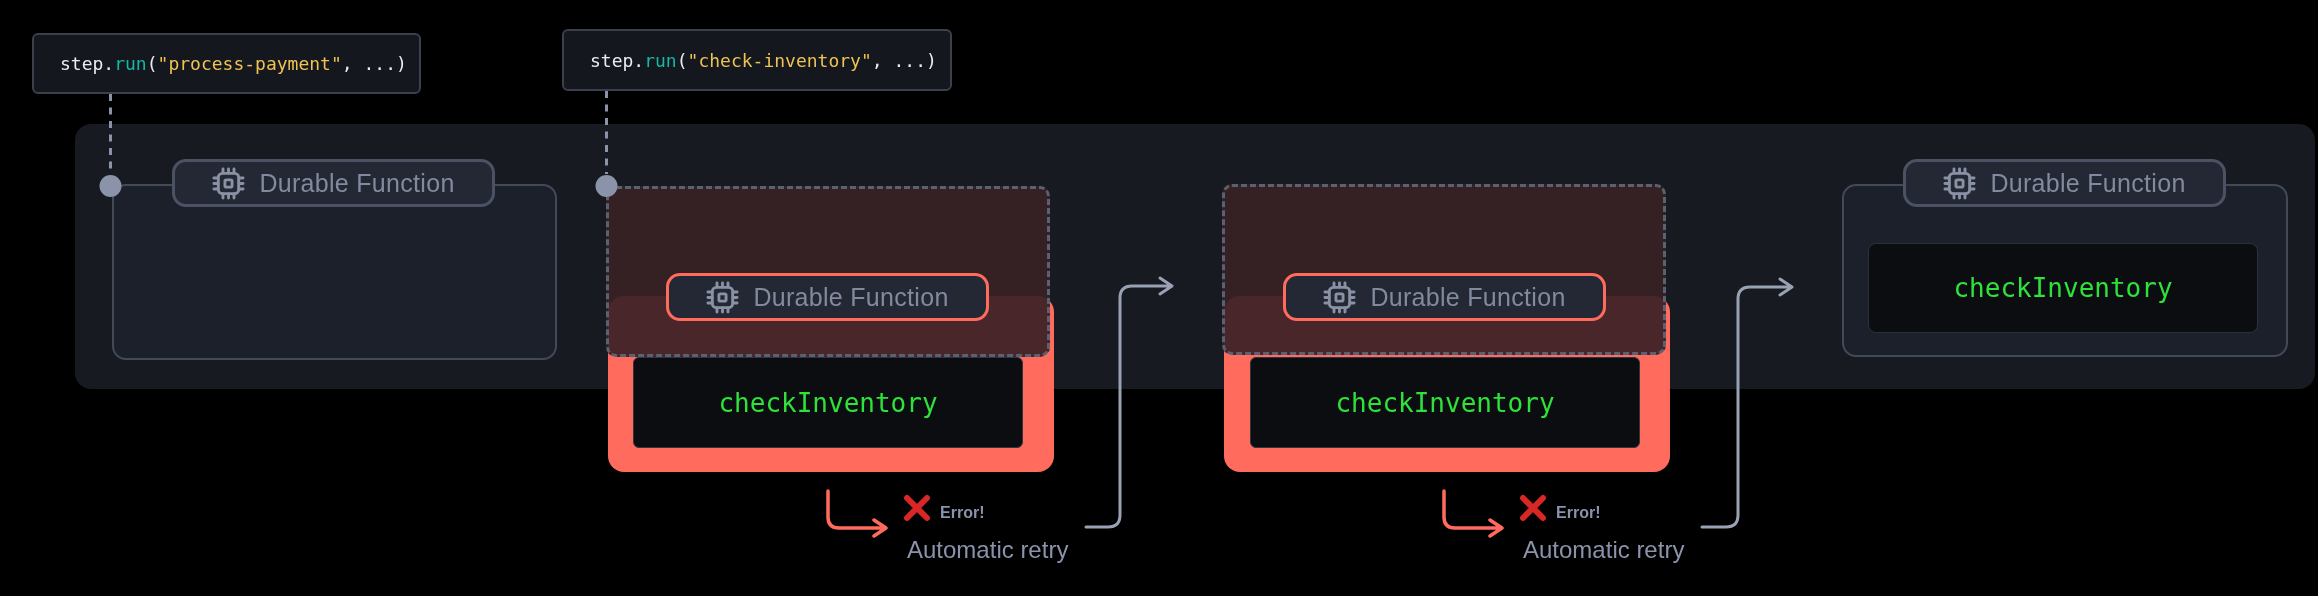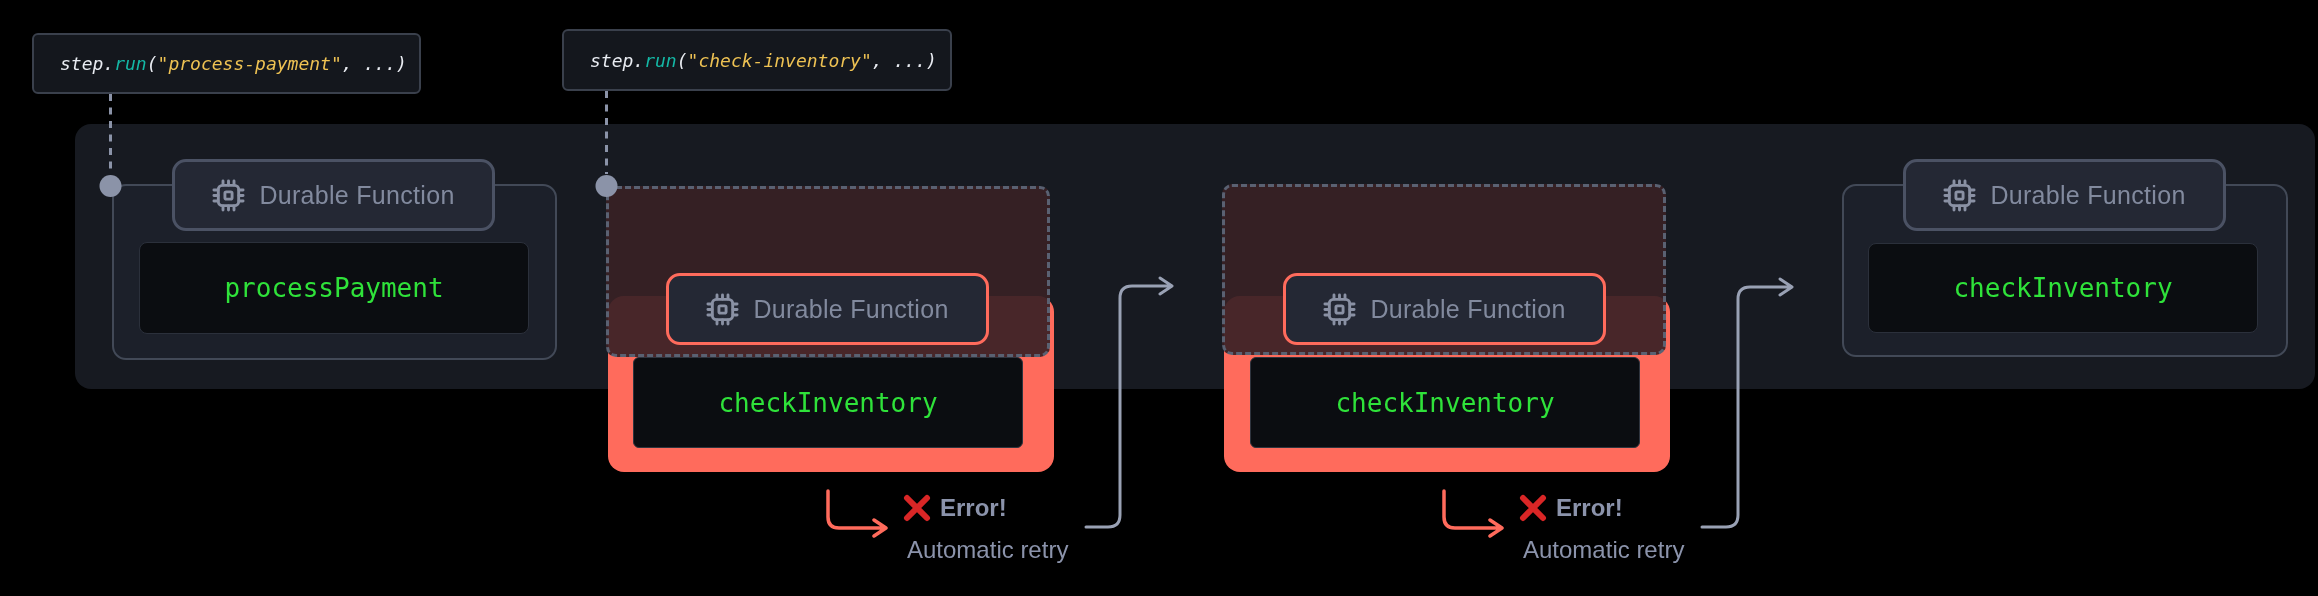--- a/index.html
+++ b/index.html
@@ -6,21 +6,21 @@
   #canvas{position:relative;width:2318px;height:596px;background:#000;overflow:hidden;
           font-family:"Liberation Sans",sans-serif;}
   *{box-sizing:border-box;}
 
   
   .codebox{position:absolute;background:#14171d;border:2px solid #3a404c;border-radius:6px;
            display:flex;align-items:center;padding-left:26px;
            font-family:"DejaVu Sans Mono",monospace;font-size:18px;}
   #codebox1{left:32px;top:33px;width:389px;height:61px;}
   #codebox2{left:562px;top:29px;width:390px;height:62px;}
-  .tok{white-space:pre;font-style:italic;}
+  .tok{white-space:pre;}
   .tok.plain{color:#e9ecf2;}
   .tok.fn{color:#14b8a6;}
   .tok.str{color:#eec253;}
 
   
   #container{position:absolute;left:75px;top:124px;width:2240px;height:265px;
              background:#171a21;border-radius:16px;}
 
   
   .card{position:absolute;background:#1c202a;border:2.5px solid #424957;border-radius:14px;}
@@ -29,41 +29,41 @@
 
   
   .attempt{position:absolute;background:#ff6b5c;border-radius:16px;}
   #red2{left:608px;top:296px;width:446px;height:176px;}
   #red3{left:1224px;top:296px;width:446px;height:176px;}
   .ghost{position:absolute;background:rgba(56,33,37,0.92);border:3px dashed #5a6172;border-radius:10px;}
   #ghost2{left:606px;top:186px;width:444px;height:171px;}
   #ghost3{left:1222px;top:184px;width:444px;height:171px;}
 
   
-  .badge{position:absolute;width:323px;height:72px;background:#242834;border:3px solid #4b5264;
+  .badge{position:absolute;width:323px;height:48px;background:#242834;border:3px solid #4b5264;
          border-radius:14px;display:flex;align-items:center;justify-content:center;gap:14px;}
   .badge--red{border-color:#ff6b5c;border-width:3.5px;}
   #badge1{left:172px;top:159px;}
   #badge2{left:666px;top:273px;}
   #badge3{left:1283px;top:273px;}
   #badge4{left:1903px;top:159px;}
   .badge-label{font-size:25px;color:#828a9e;letter-spacing:.3px;}
 
   
   .fnbox{position:absolute;background:#0b0d11;border:1.5px solid #2b303b;border-radius:8px;
          display:flex;align-items:center;justify-content:center;
          font-family:"DejaVu Sans Mono",monospace;font-size:26px;color:#2fe23a;}
   #fn1{left:139px;top:242px;width:390px;height:92px;}
   #fn2{left:633px;top:357px;width:390px;height:91px;border-color:#2f343e;border-radius:6px;}
   #fn3{left:1250px;top:357px;width:390px;height:91px;border-color:#2f343e;border-radius:6px;}
   #fn4{left:1868px;top:243px;width:390px;height:90px;}
 
   
-  .err-row{position:absolute;display:flex;align-items:center;gap:9px;
-           font-weight:700;font-size:24px;color:#8b93ab;}
+  .err-row{position:absolute;display:flex;align-items:flex-end;gap:9px;
+           font-weight:700;font-size:16px;color:#8b93ab;}
   #err1{left:903px;top:494px;}
   #err2{left:1519px;top:494px;}
   .retry{position:absolute;font-weight:400;font-size:24px;color:#8b93ab;}
   #retry1{left:907px;top:536px;}
   #retry2{left:1523px;top:536px;}
 
   #overlay{position:absolute;left:0;top:0;width:2318px;height:596px;pointer-events:none;}
 </style>
 </head>
 <body>
@@ -107,23 +107,20 @@
   </div>
   <div class="badge" id="badge4">
     <svg width="33" height="33" viewBox="0 0 24 24" fill="none" stroke="#8a91a4" stroke-width="2.1" stroke-linecap="round">
       <rect x="4.6" y="4.6" width="14.8" height="14.8" rx="3"></rect>
       <rect x="9.4" y="9.4" width="5.2" height="5.2" rx="1"></rect>
       <path d="M8 1.4v3M12 1.4v3M16 1.4v3M8 19.6v3M12 19.6v3M16 19.6v3M1.4 8h3M1.4 12h3M1.4 16h3M19.6 8h3M19.6 12h3M19.6 16h3"></path>
     </svg>
     <span class="badge-label">Durable Function</span>
   </div>
 
-  <div class="fnbox" id="fn1">
-    <span>processPayment</span>
-  </div>
   <div class="fnbox" id="fn2">
     <span>checkInventory</span>
   </div>
   <div class="fnbox" id="fn3">
     <span>checkInventory</span>
   </div>
   <div class="fnbox" id="fn4">
     <span>checkInventory</span>
   </div>
 

